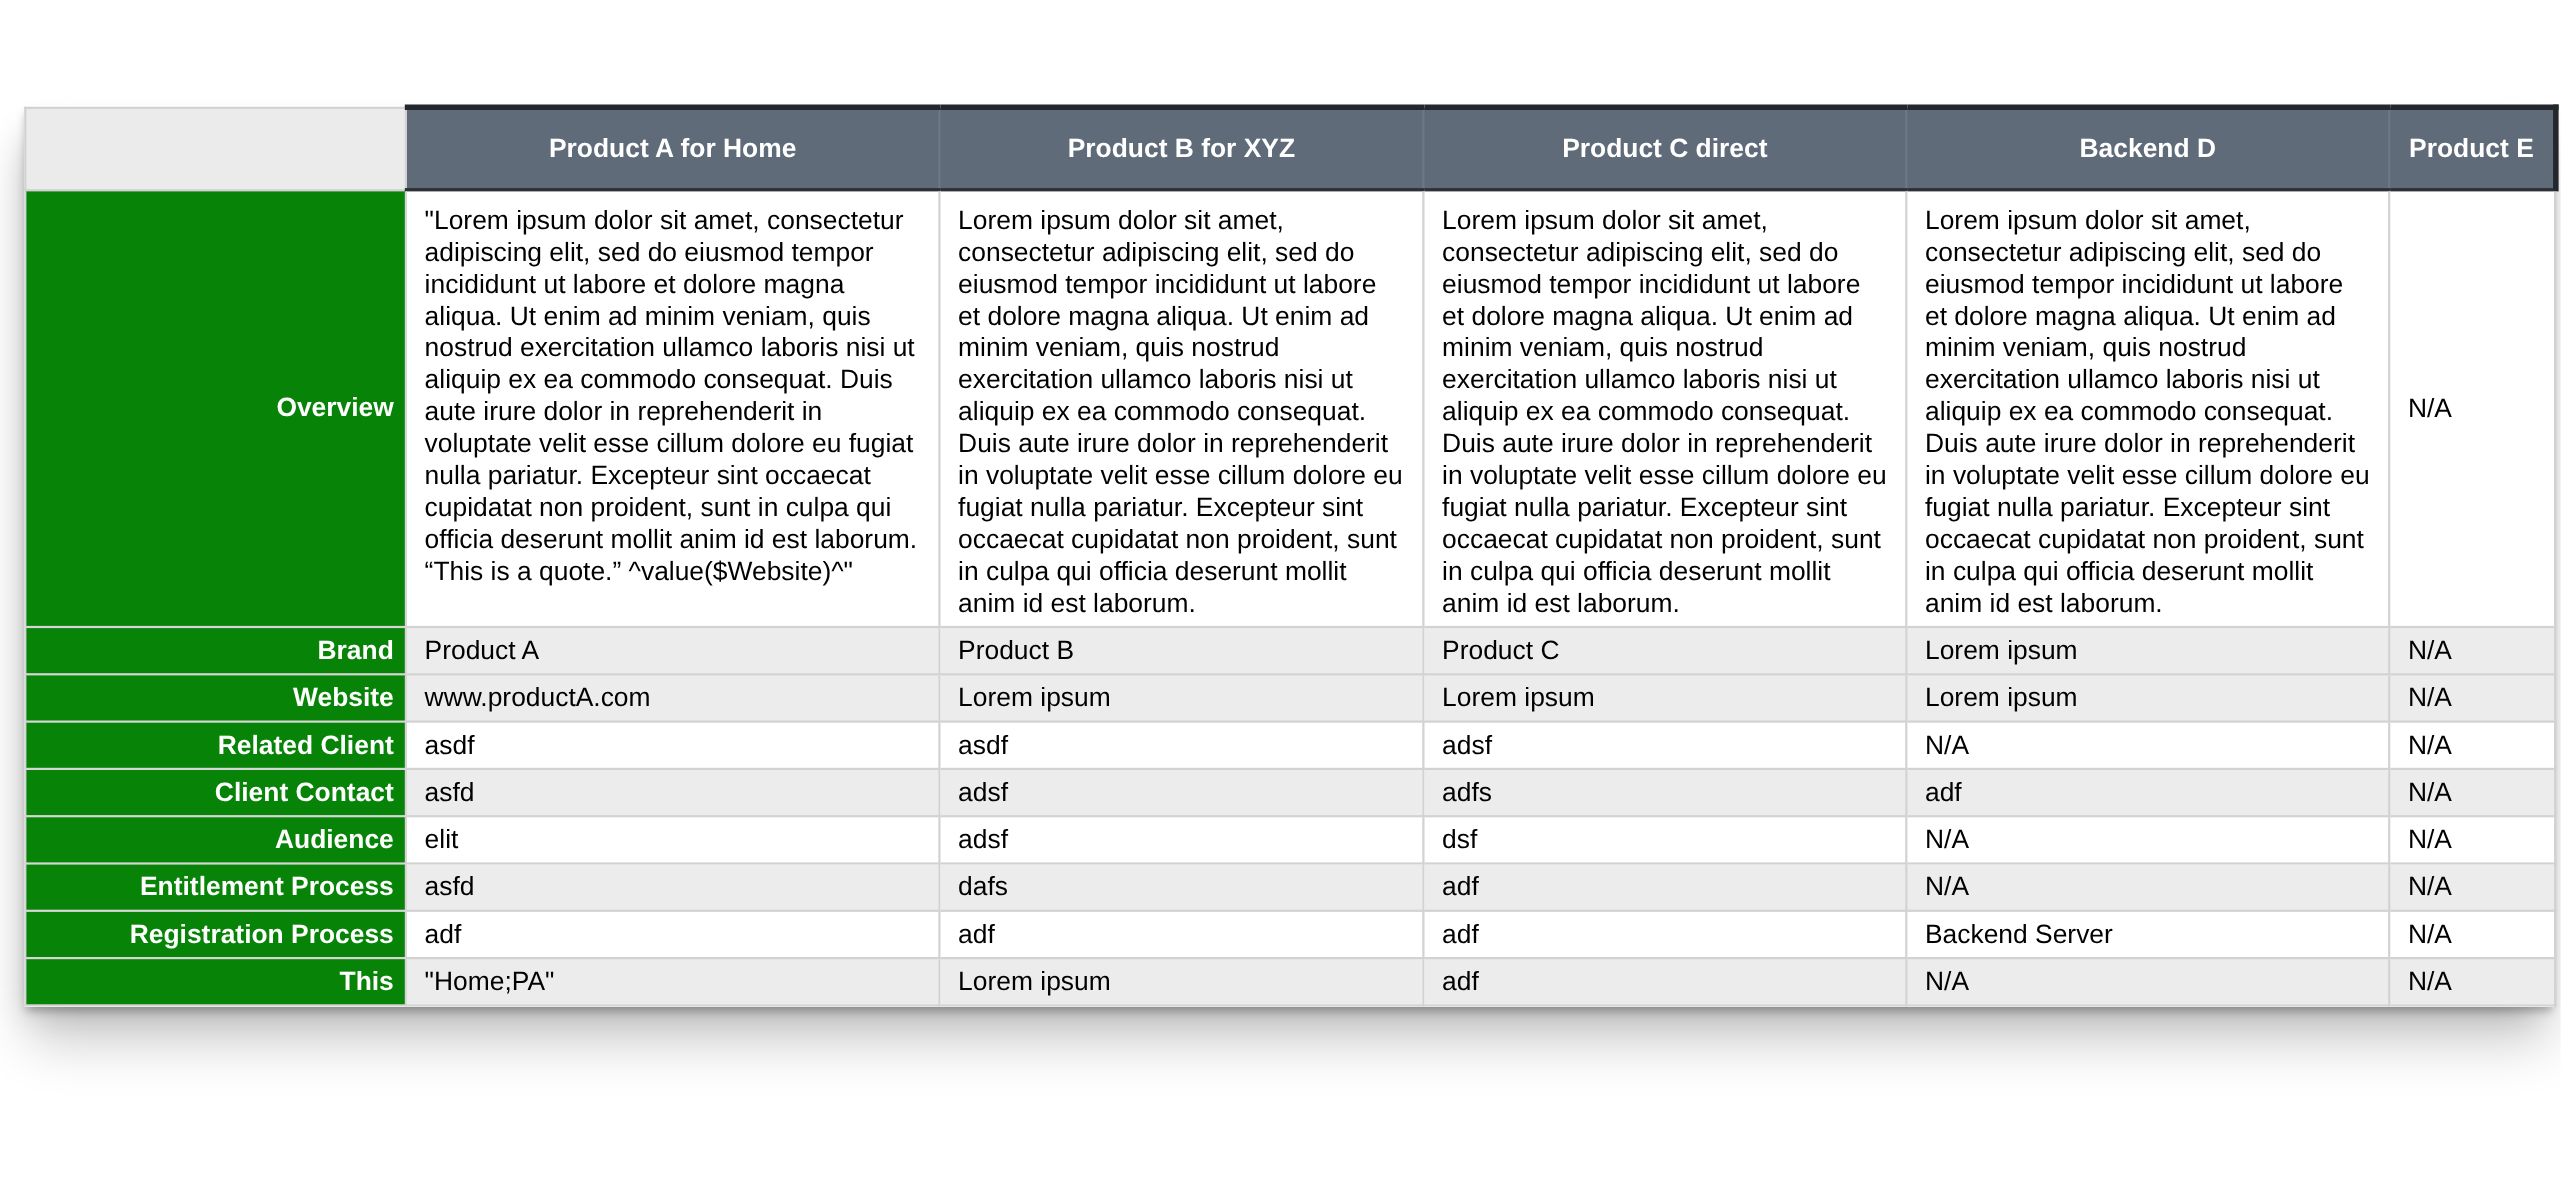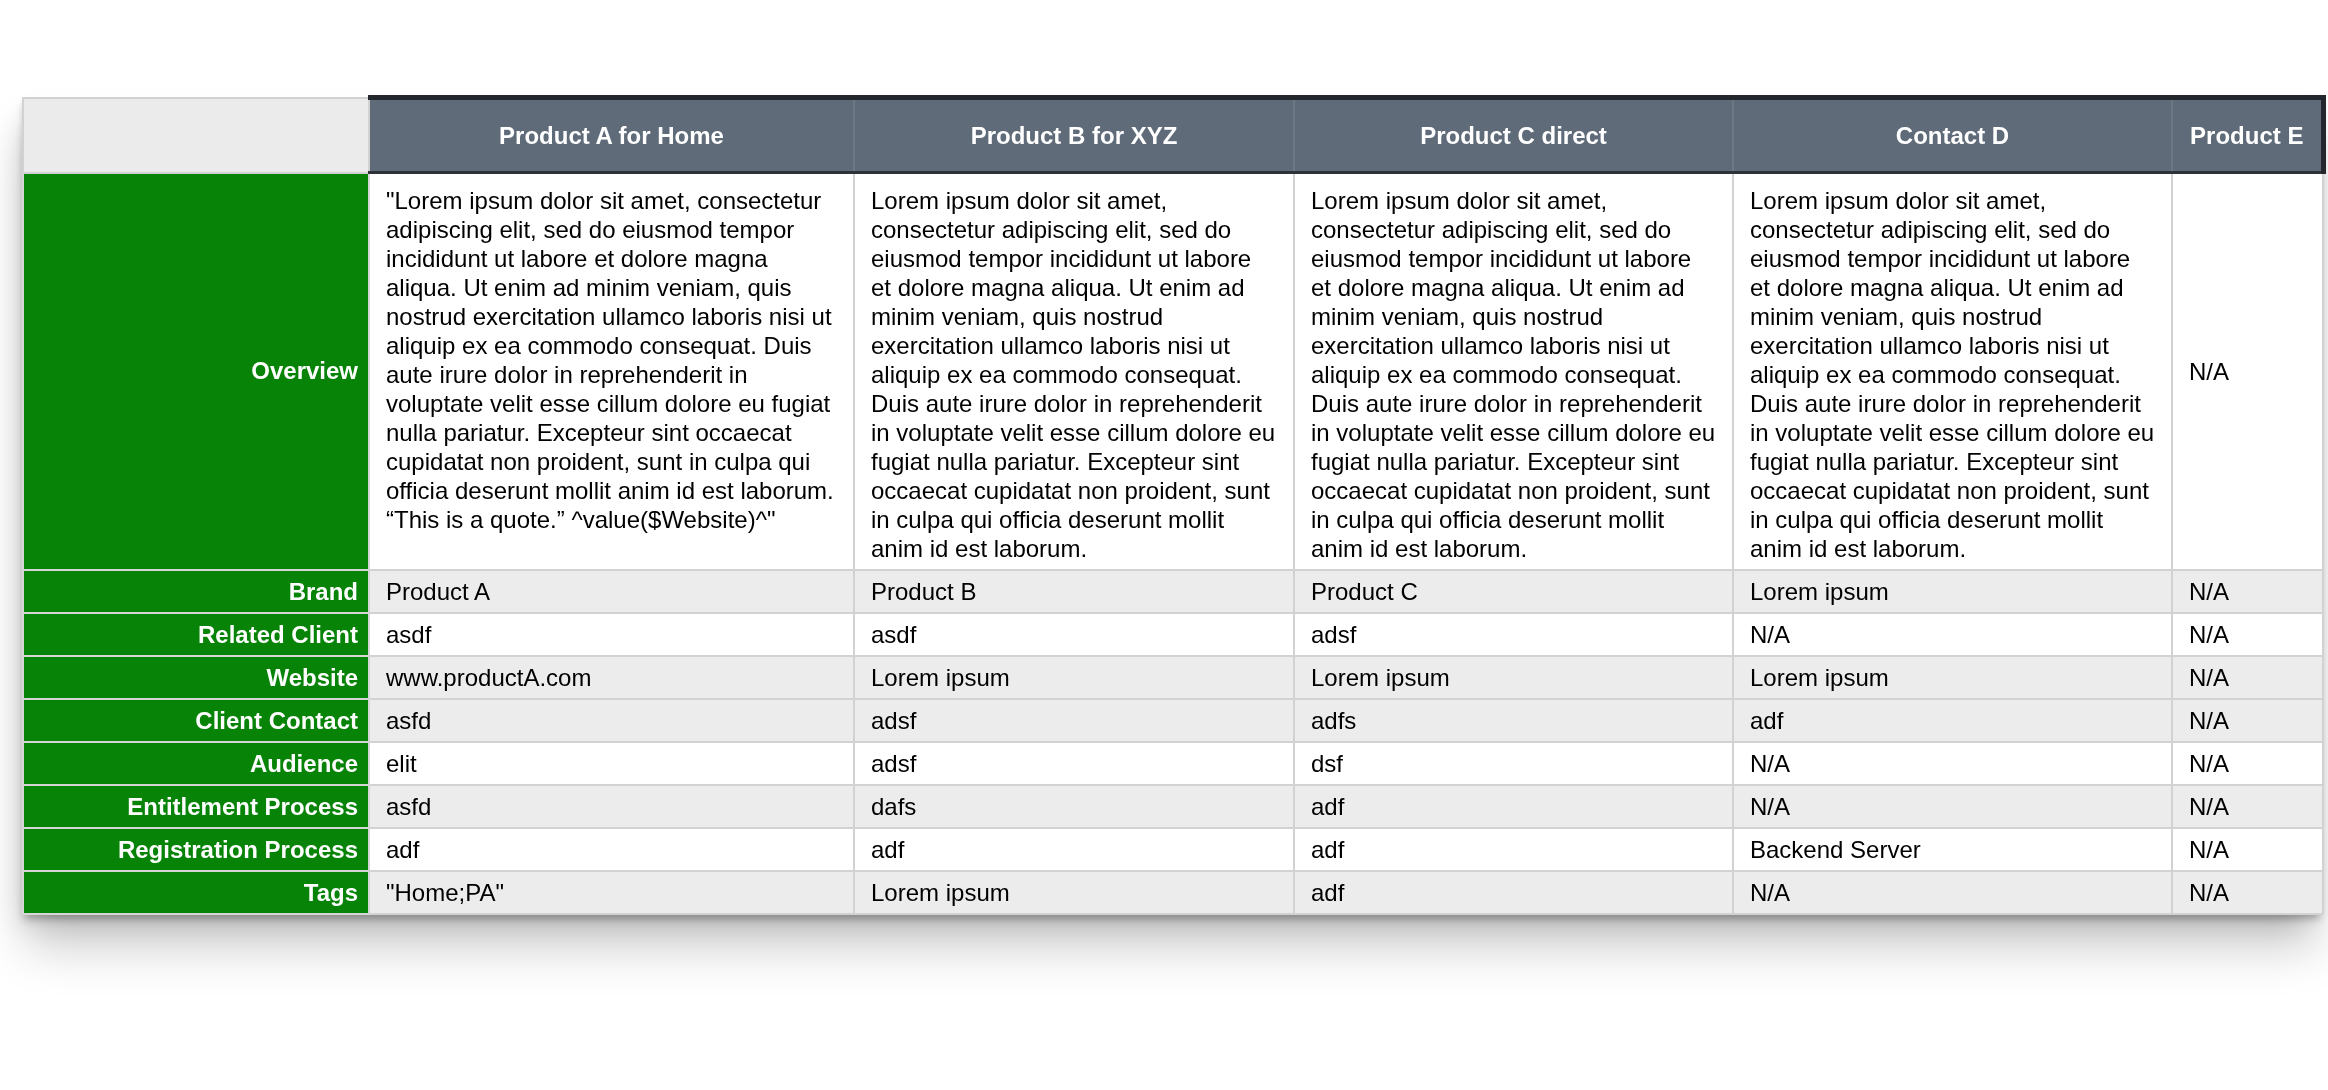--- a/index.html
+++ b/index.html
@@ -44,55 +44,55 @@
         <col style="width:439px">
           <col style="width:439px">
           <col style="width:151px">
       </colgroup>
       <thead>
         <tr>
           <th class="corner"></th>
           <th class="colhead">Product A for Home</th>
           <th class="colhead">Product B for XYZ</th>
           <th class="colhead">Product C direct</th>
-          <th class="colhead">Contact D</th>
+          <th class="colhead">Backend D</th>
           <th class="colhead last">Product E</th>
         </tr>
       </thead>
       <tbody>
         <tr class="tall">
           <th class="rlabel">Overview</th>
           <td class="cell top">"Lorem ipsum dolor sit amet, consectetur adipiscing elit, sed do eiusmod tempor incididunt ut labore et dolore magna aliqua. Ut enim ad minim veniam, quis nostrud exercitation ullamco laboris nisi ut aliquip ex ea commodo consequat. Duis aute irure dolor in reprehenderit in voluptate velit esse cillum dolore eu fugiat nulla pariatur. Excepteur sint occaecat cupidatat non proident, sunt in culpa qui officia deserunt mollit anim id est laborum. “This is a quote.” ^value($Website)^"</td>
           <td class="cell top">Lorem ipsum dolor sit amet, consectetur adipiscing elit, sed do eiusmod tempor incididunt ut labore et dolore magna aliqua. Ut enim ad minim veniam, quis nostrud exercitation ullamco laboris nisi ut aliquip ex ea commodo consequat. Duis aute irure dolor in reprehenderit in voluptate velit esse cillum dolore eu fugiat nulla pariatur. Excepteur sint occaecat cupidatat non proident, sunt in culpa qui officia deserunt mollit anim id est laborum.</td>
           <td class="cell top">Lorem ipsum dolor sit amet, consectetur adipiscing elit, sed do eiusmod tempor incididunt ut labore et dolore magna aliqua. Ut enim ad minim veniam, quis nostrud exercitation ullamco laboris nisi ut aliquip ex ea commodo consequat. Duis aute irure dolor in reprehenderit in voluptate velit esse cillum dolore eu fugiat nulla pariatur. Excepteur sint occaecat cupidatat non proident, sunt in culpa qui officia deserunt mollit anim id est laborum.</td>
           <td class="cell top">Lorem ipsum dolor sit amet, consectetur adipiscing elit, sed do eiusmod tempor incididunt ut labore et dolore magna aliqua. Ut enim ad minim veniam, quis nostrud exercitation ullamco laboris nisi ut aliquip ex ea commodo consequat. Duis aute irure dolor in reprehenderit in voluptate velit esse cillum dolore eu fugiat nulla pariatur. Excepteur sint occaecat cupidatat non proident, sunt in culpa qui officia deserunt mollit anim id est laborum.</td>
           <td class="cell">N/A</td>
         </tr>
         <tr class="short alt">
           <th class="rlabel">Brand</th>
           <td class="cell">Product A</td>
           <td class="cell">Product B</td>
           <td class="cell">Product C</td>
           <td class="cell">Lorem ipsum</td>
           <td class="cell">N/A</td>
         </tr>
+        <tr class="short alt">
+          <th class="rlabel">Website</th>
+          <td class="cell">www.productA.com</td>
+          <td class="cell">Lorem ipsum</td>
+          <td class="cell">Lorem ipsum</td>
+          <td class="cell">Lorem ipsum</td>
+          <td class="cell">N/A</td>
+        </tr>
         <tr class="short">
           <th class="rlabel">Related Client</th>
           <td class="cell">asdf</td>
           <td class="cell">asdf</td>
           <td class="cell">adsf</td>
           <td class="cell">N/A</td>
-          <td class="cell">N/A</td>
-        </tr>
-        <tr class="short alt">
-          <th class="rlabel">Website</th>
-          <td class="cell">www.productA.com</td>
-          <td class="cell">Lorem ipsum</td>
-          <td class="cell">Lorem ipsum</td>
-          <td class="cell">Lorem ipsum</td>
           <td class="cell">N/A</td>
         </tr>
         <tr class="short alt">
           <th class="rlabel">Client Contact</th>
           <td class="cell">asfd</td>
           <td class="cell">adsf</td>
           <td class="cell">adfs</td>
           <td class="cell">adf</td>
           <td class="cell">N/A</td>
         </tr>
@@ -114,21 +114,21 @@
         </tr>
         <tr class="short">
           <th class="rlabel">Registration Process</th>
           <td class="cell">adf</td>
           <td class="cell">adf</td>
           <td class="cell">adf</td>
           <td class="cell">Backend Server</td>
           <td class="cell">N/A</td>
         </tr>
         <tr class="short alt">
-          <th class="rlabel">Tags</th>
+          <th class="rlabel">This</th>
           <td class="cell">"Home;PA"</td>
           <td class="cell">Lorem ipsum</td>
           <td class="cell">adf</td>
           <td class="cell">N/A</td>
           <td class="cell">N/A</td>
         </tr>
       </tbody>
     </table>
   </div>
 </div>

